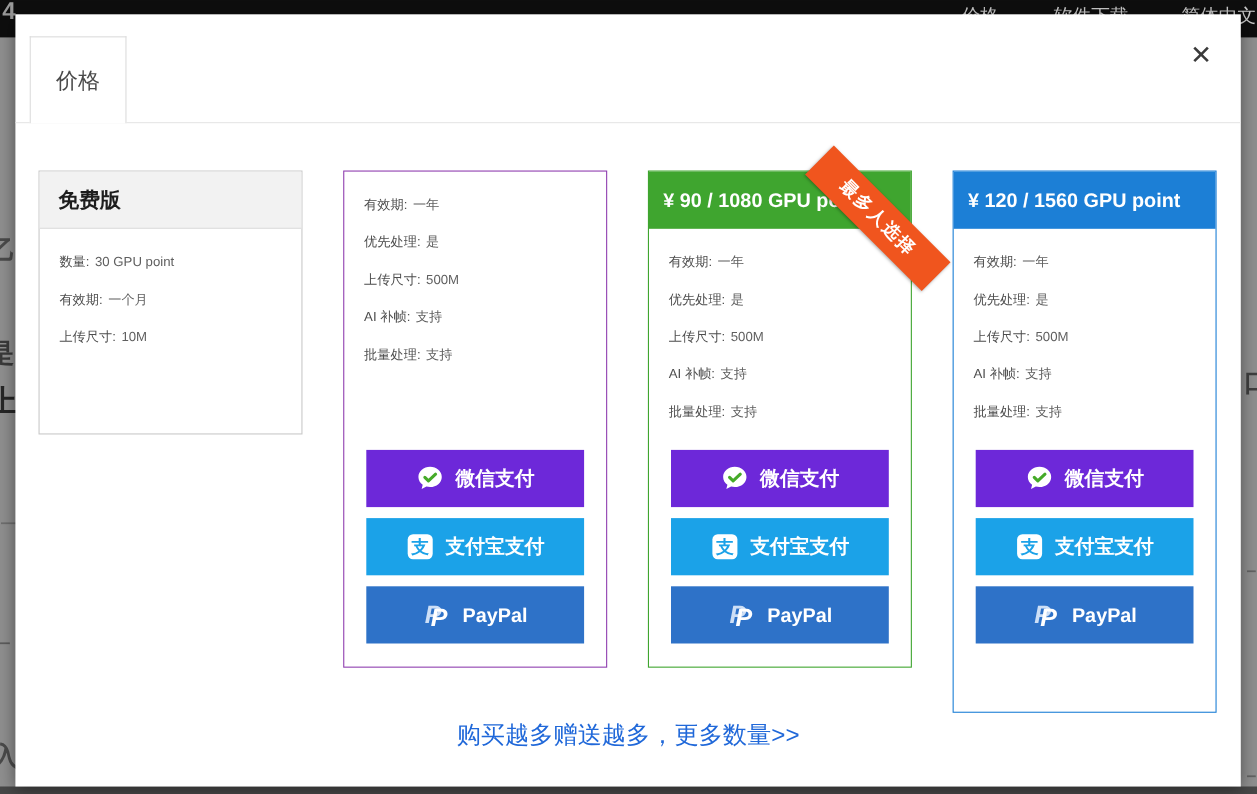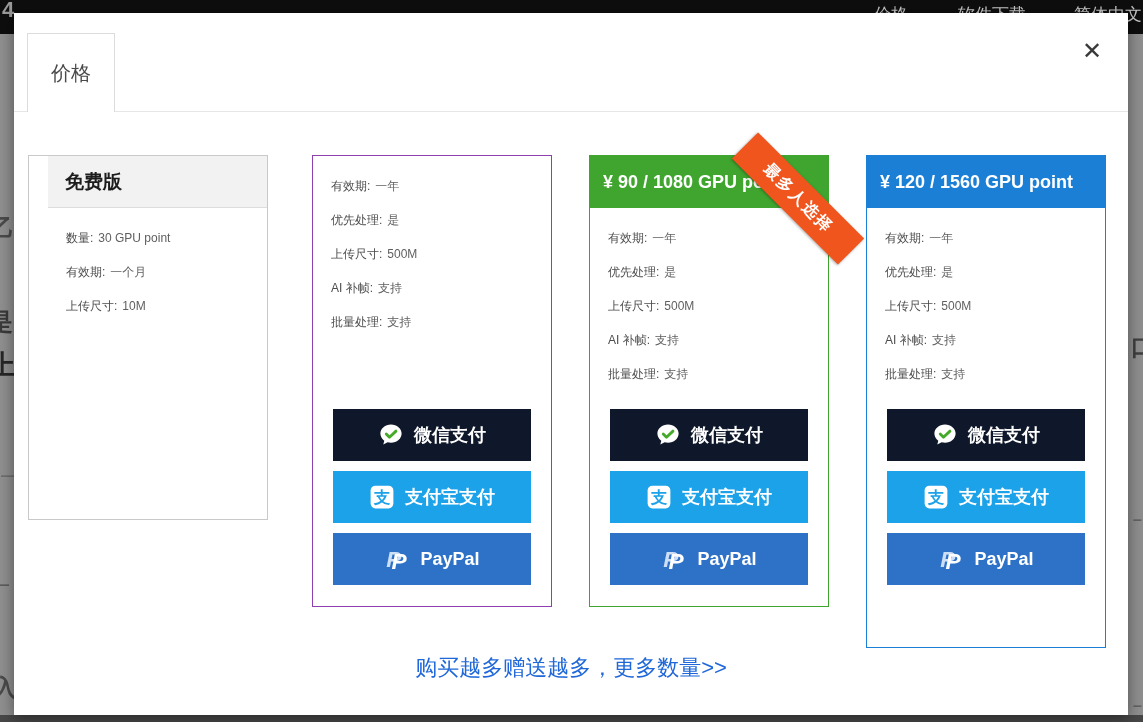--- a/index.html
+++ b/index.html
@@ -38,21 +38,21 @@
     display:flex;align-items:center;justify-content:center;
     font-size:20px;color:#4a4a4a;cursor:pointer;
   }
   .close-btn{
     position:absolute;top:26px;right:26px;font-size:24px;color:#3a3a3a;
     font-weight:300;cursor:pointer;line-height:1;z-index:3;
   }
 
   
   .card{position:absolute;top:142px;width:240px;background:#fff;box-sizing:border-box;}
-  .card.free  {left:14px; height:365px;border:1px solid #c9c9c9;padding-left:19px;}
+  .card.free  {left:21px; height:240px;border:1px solid #c9c9c9;}
   .card.purple{left:298px;height:452px;border:1px solid #8f3fb0;}
   .card.green {left:575px;height:452px;border:1px solid #3fa52f;}
   .card.blue  {left:852px;height:493px;border:1px solid #1c7fd6;}
   .card-header{
     height:52px;display:flex;align-items:center;padding:0 13px;
     font-weight:bold;font-size:18px;white-space:nowrap;box-sizing:border-box;
   }
   .free   .card-header{background:#f2f2f2;color:#1d1d1d;border-bottom:1px solid #ddd;padding:0 17px;font-size:19px;}
   .purple .card-header{background:#8f3fb0;color:#fff;}
   .green  .card-header{background:#3fa52f;color:#fff;}
@@ -61,21 +61,21 @@
   .features{padding:13px 18px 0;font-size:12px;color:#4d4d4d;}
   .feature{line-height:34px;white-space:nowrap;}
   .feature .val{margin-left:5px;color:#5f5f5f;}
 
   .pay-stack{position:absolute;left:20px;right:20px;top:253px;display:flex;flex-direction:column;gap:10px;}
   .pay{
     height:52px;border:none;display:flex;align-items:center;justify-content:center;gap:10px;
     color:#fff;font-size:18px;font-weight:bold;cursor:pointer;
     font-family:"Liberation Sans","DejaVu Sans",sans-serif;padding:0;
   }
-  .pay.wechat{background:#0f172a;}
+  .pay.wechat{background:#6d28d9;}
   .pay.alipay{background:#1ba2e8;}
   .pay.paypal{background:#2e72c8;}
   .pay-icon{display:flex;align-items:center;}
 
   .ribbon{
     position:absolute;top:24px;right:-45px;width:150px;transform:rotate(45deg);
     background:#f0551e;color:#fff;font-size:16px;font-weight:bold;text-align:center;
     padding:8px 0;letter-spacing:2px;box-shadow:0 1px 3px rgba(0,0,0,.35);z-index:3;
   }
 

